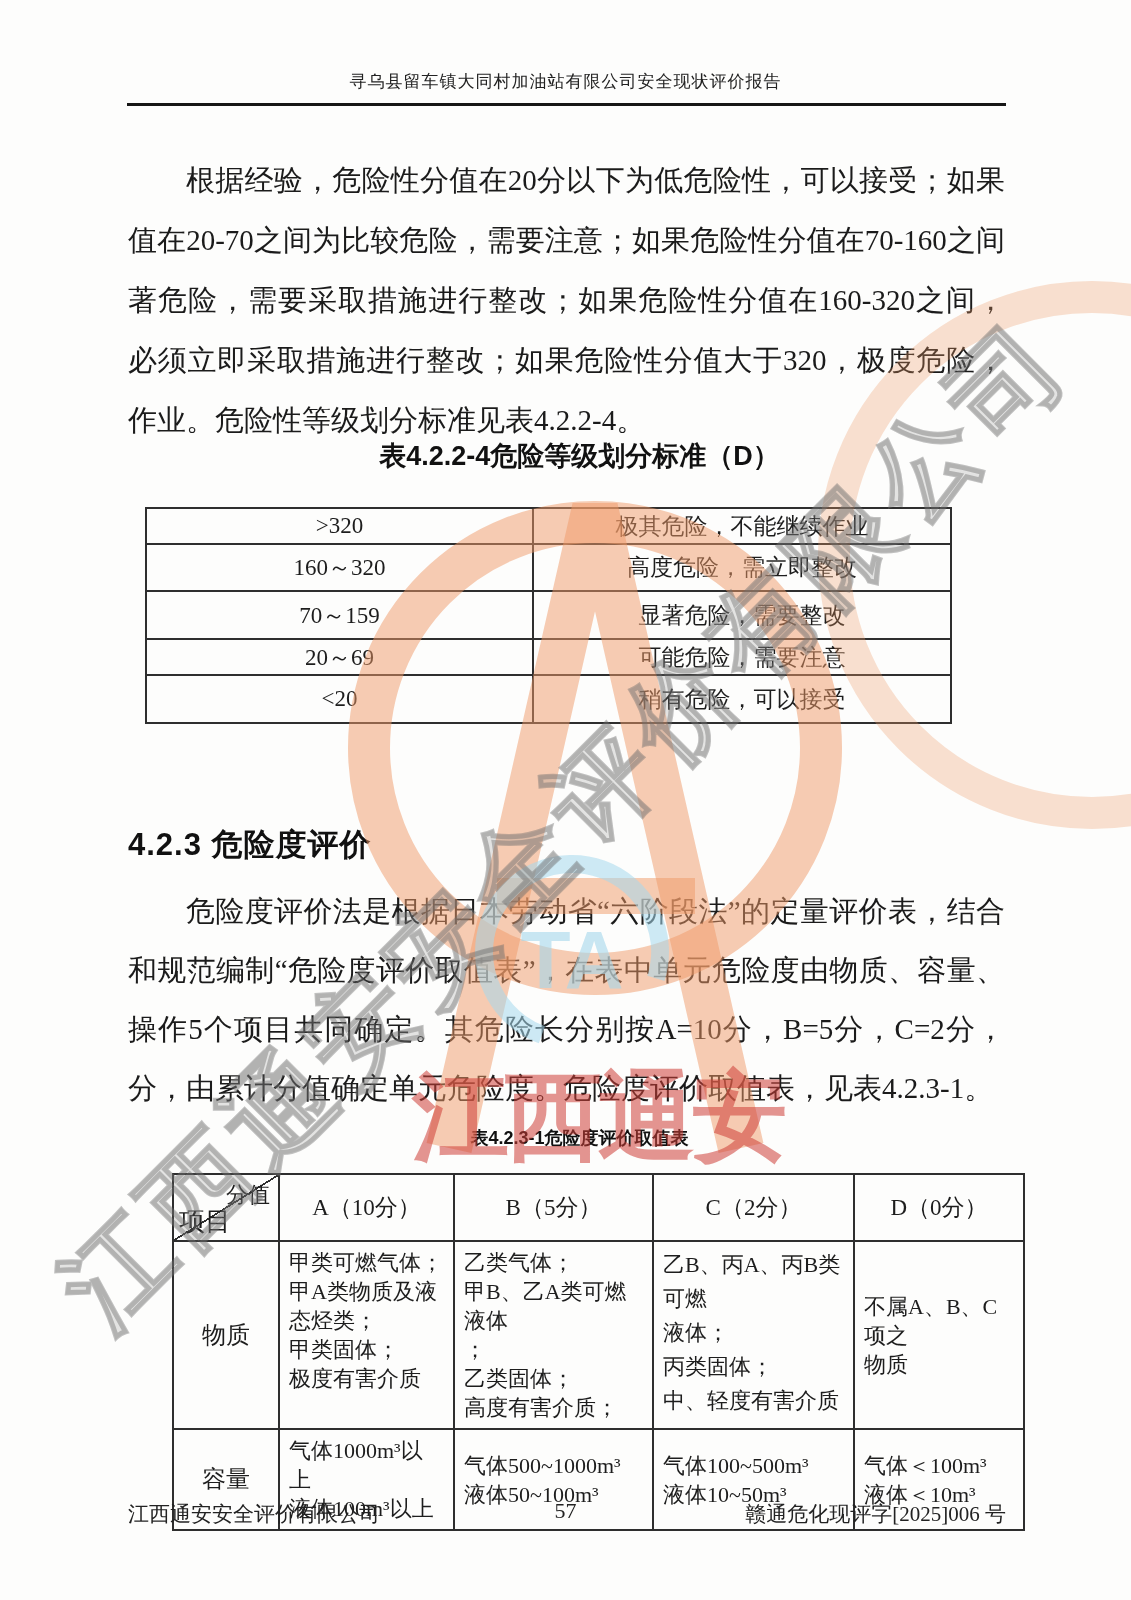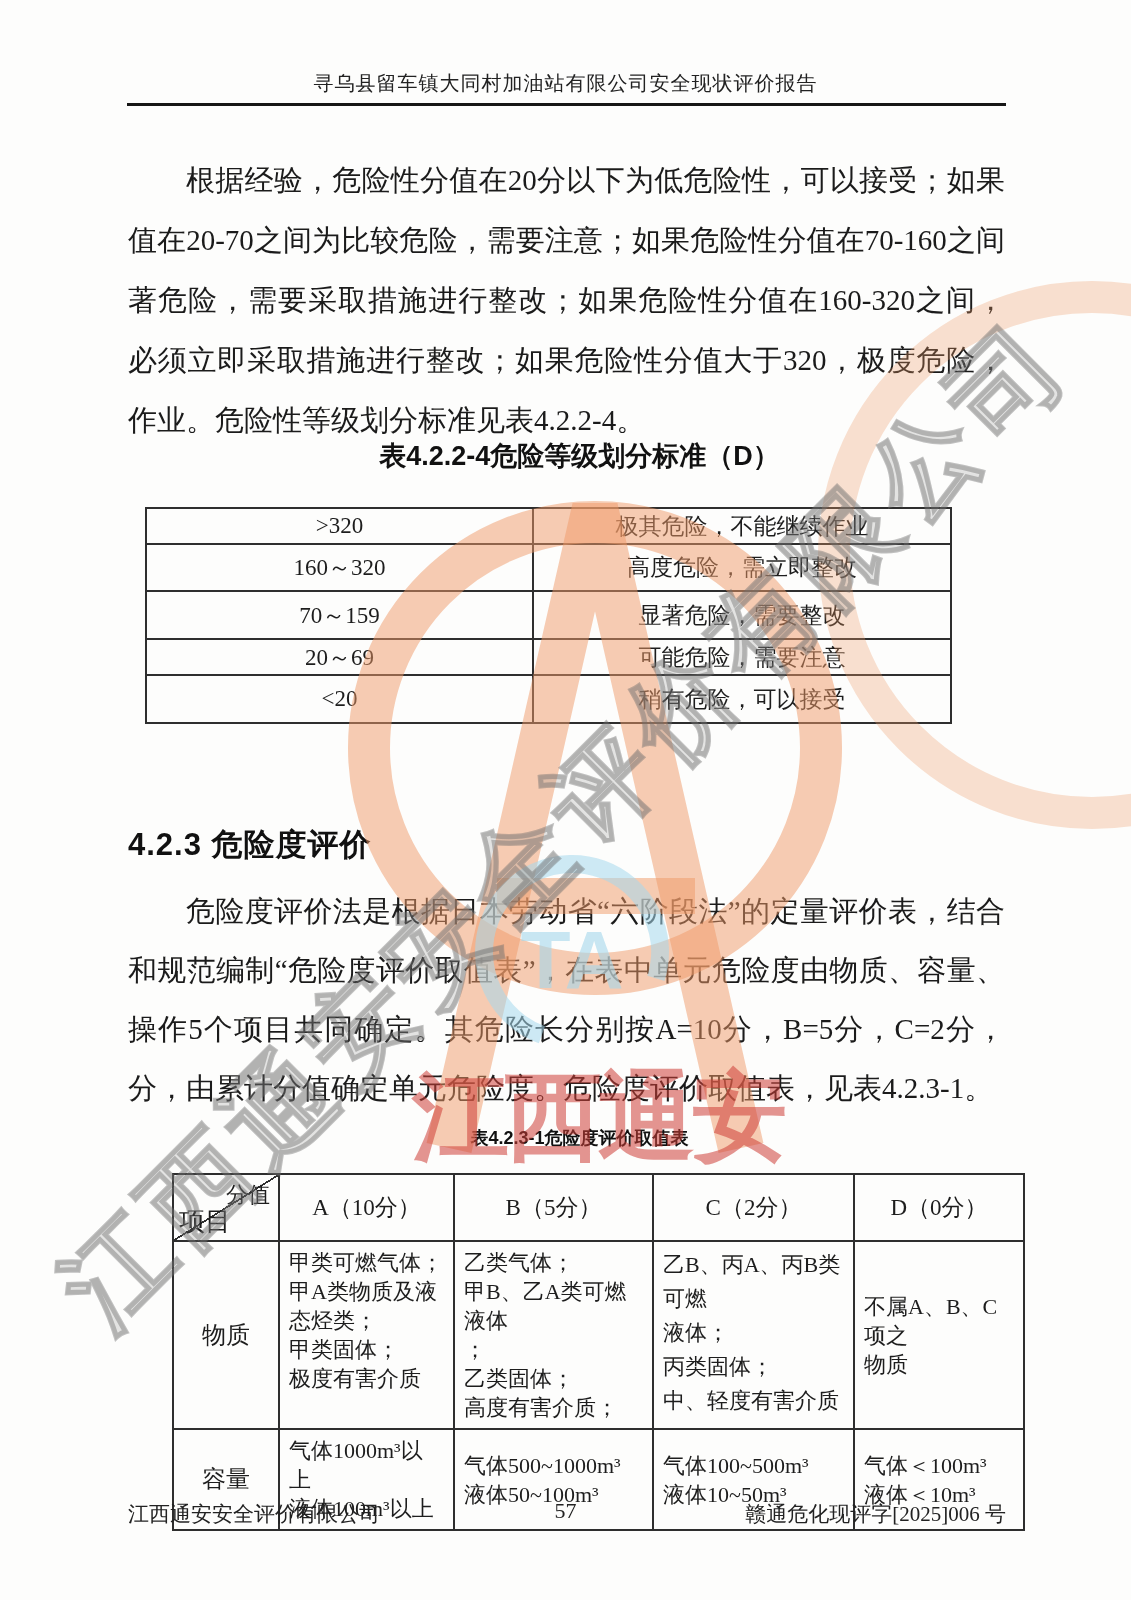--- a/index.html
+++ b/index.html
@@ -3,21 +3,21 @@
 <meta charset="utf-8">
 <style>
   html,body{margin:0;padding:0;}
   body{
     width:1131px;height:1600px;position:relative;overflow:hidden;
     background:#fdfdfc;color:#161616;
     font-family:"Liberation Serif","DejaVu Serif",serif;
   }
   .abs{position:absolute;}
   
-  .header-title{top:70px;left:0;width:1131px;text-align:center;font-size:20px;letter-spacing:1px;color:#222;}
+  .header-title{top:70px;left:0;width:1131px;text-align:center;font-size:17px;letter-spacing:1px;color:#222;}
   .header-rule{top:103px;left:127px;width:879px;height:3px;background:#161616;}
   
   .para{left:128px;width:877px;font-size:29px;line-height:60px;color:#1b1b1b;}
   .para .pline{text-align:justify;text-align-last:justify;height:60px;overflow:hidden;}
   .para .pline.indent{padding-left:58px;box-sizing:border-box;}
   .para .pline.last{text-align-last:left;}
   #para1{top:150px;}
   #para2{top:882px;line-height:59px;}
   #para2 .pline{height:59px;}
   

